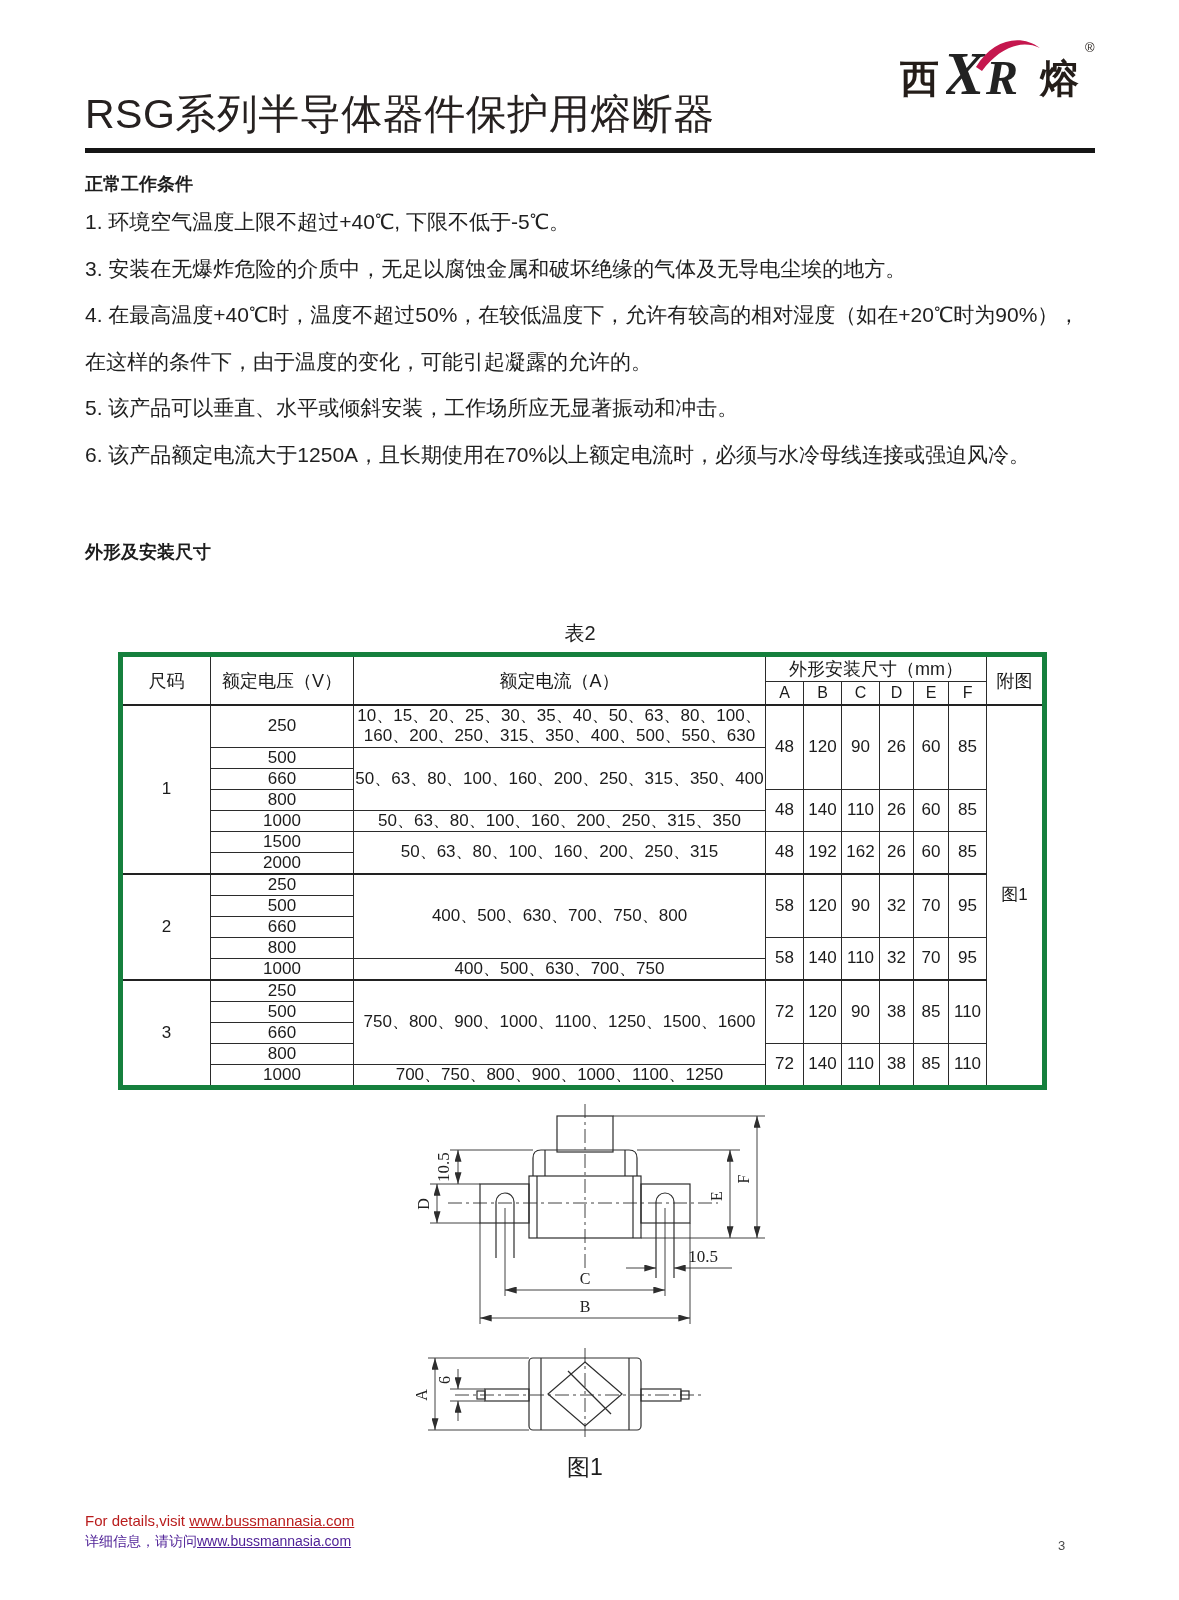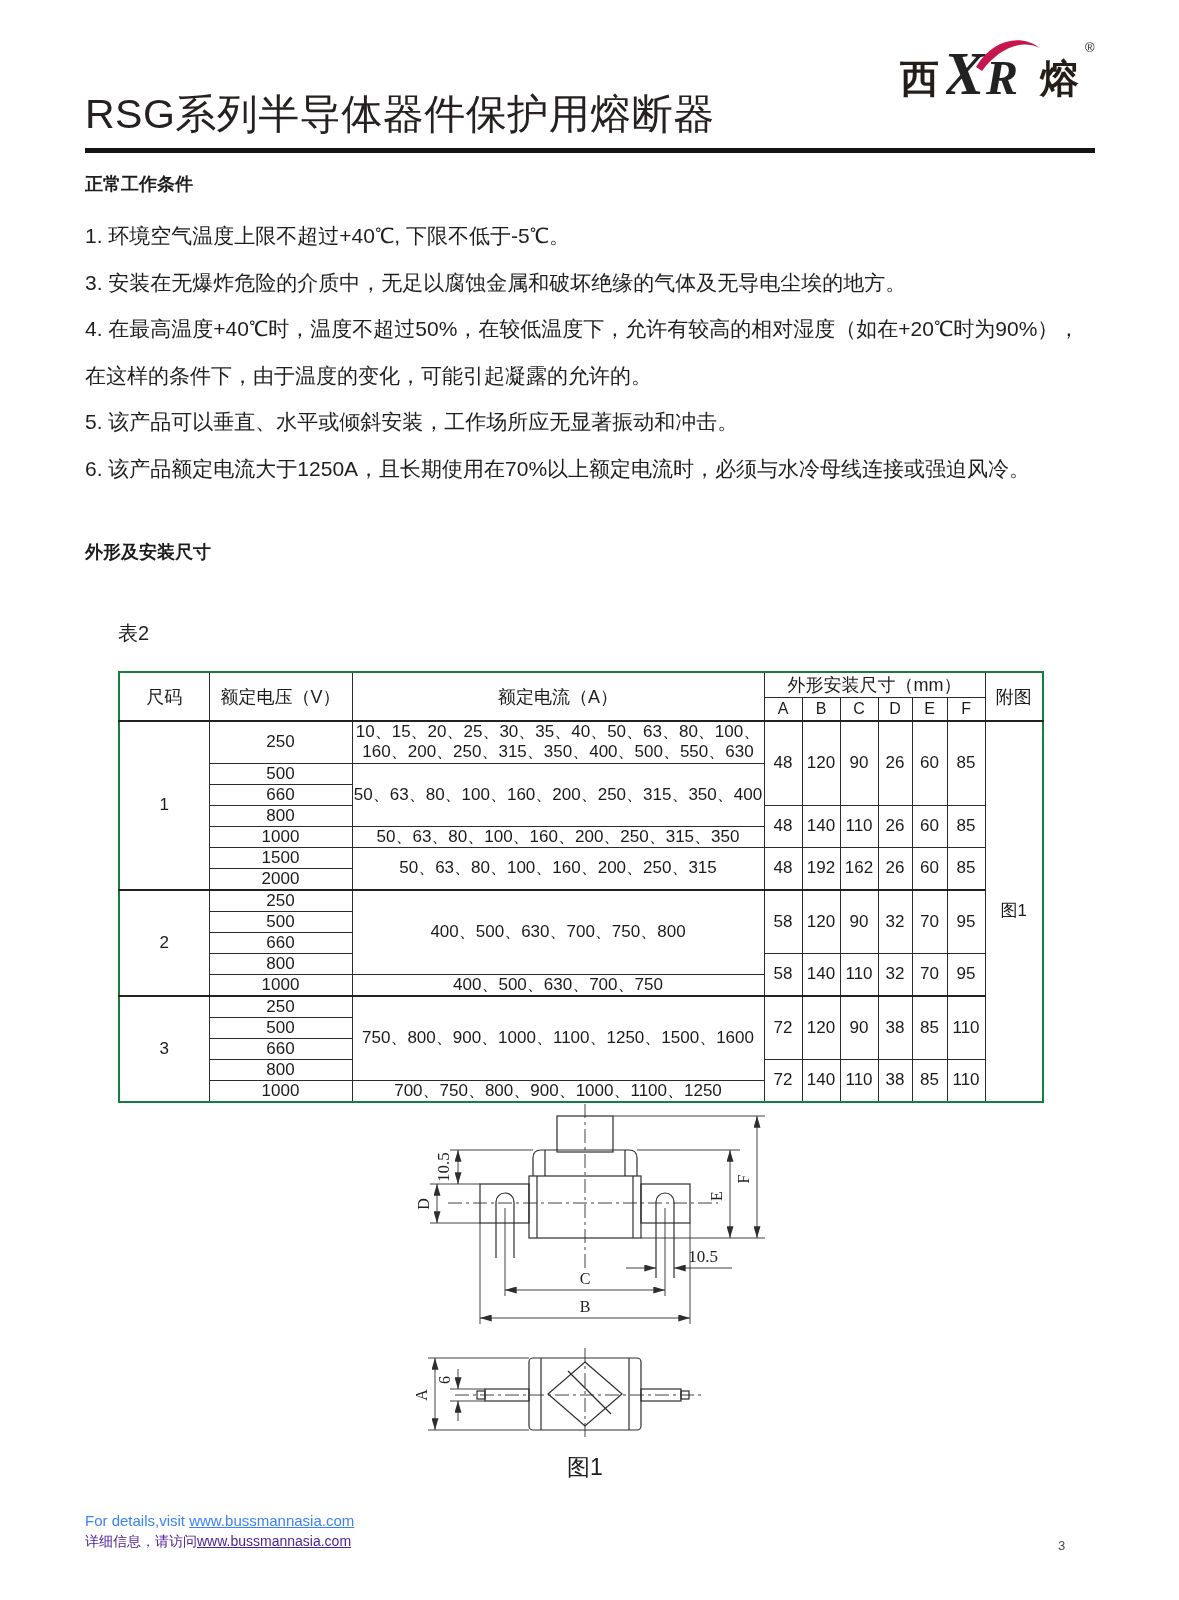--- a/index.html
+++ b/index.html
@@ -11,44 +11,44 @@
   .abs{position:absolute;}
   
   .logo-cn{font-weight:bold;font-size:39px;color:#241d19;letter-spacing:1px;}
   .logo-reg{font-size:13px;color:#241d19;}
   
   .doc-title{left:85px;top:94px;font-size:41px;font-weight:normal;color:#262120;letter-spacing:0.5px;line-height:1;}
   .title-rule{left:85px;top:148px;width:1010px;height:5px;background:#151515;}
   
   .sec-h{font-size:18px;font-weight:bold;color:#1d1d1d;}
   
-  .cond-list{left:85px;top:213px;width:1012px;}
+  .cond-list{left:85px;top:199px;width:1012px;}
   .cond-list p{margin:0;font-size:21px;line-height:46.5px;color:#1f1f1f;}
   .subline{left:100px;top:584px;font-size:21px;color:#1f1f1f;}
-  .tbl-caption{left:118px;top:620px;width:924px;font-size:20px;color:#1f1f1f;}
-  
-  table.spec{border-collapse:collapse;table-layout:fixed;width:924px;border:2px solid #15803d;margin-top:19px;}
+  .tbl-caption{left:118px;top:620px;width:924px;text-align:center;font-size:20px;color:#1f1f1f;}
+  
+  table.spec{border-collapse:collapse;table-layout:fixed;width:924px;border:5px solid #15803d;}
   table.spec th,table.spec td{
     border:1px solid #2b2b2b;text-align:center;vertical-align:middle;
     padding:0;font-weight:normal;font-size:17px;color:#1b1b1b;line-height:20px;
   }
   table.spec th{font-size:18px;}
   tr.hrow1 th{height:24px;}
   tr.hrow2 th{height:22px;font-size:16px;}
   tr.dr{height:21px;}
   tr.dr-tall{height:42px;}
   td.cur{text-align:left;padding:0 4px;}
   td.size-cell{font-size:19px;}
   tr.grp td{border-top:2px solid #222;}
   
   .fig-caption{left:505px;top:1452px;width:160px;text-align:center;font-size:23px;color:#1d1d1d;}
   svg text{font-family:"Liberation Serif",serif;fill:#222;}
   
   .footer{left:85px;top:1510px;line-height:21px;}
-  .f-en{font-size:15px;color:#3b82f6;}
+  .f-en{font-size:15px;color:#b91c1c;}
   .f-cn{font-size:14px;color:#4c1d95;}
   .f-link{text-decoration:underline;}
   .page-num{left:1058px;top:1538px;font-size:13px;color:#4a4a4a;}
 </style>
 </head>
 <body>
 
 <div class="page">
 
   <div class="abs logo-cn" style="left:900px;top:52px;">西</div>

